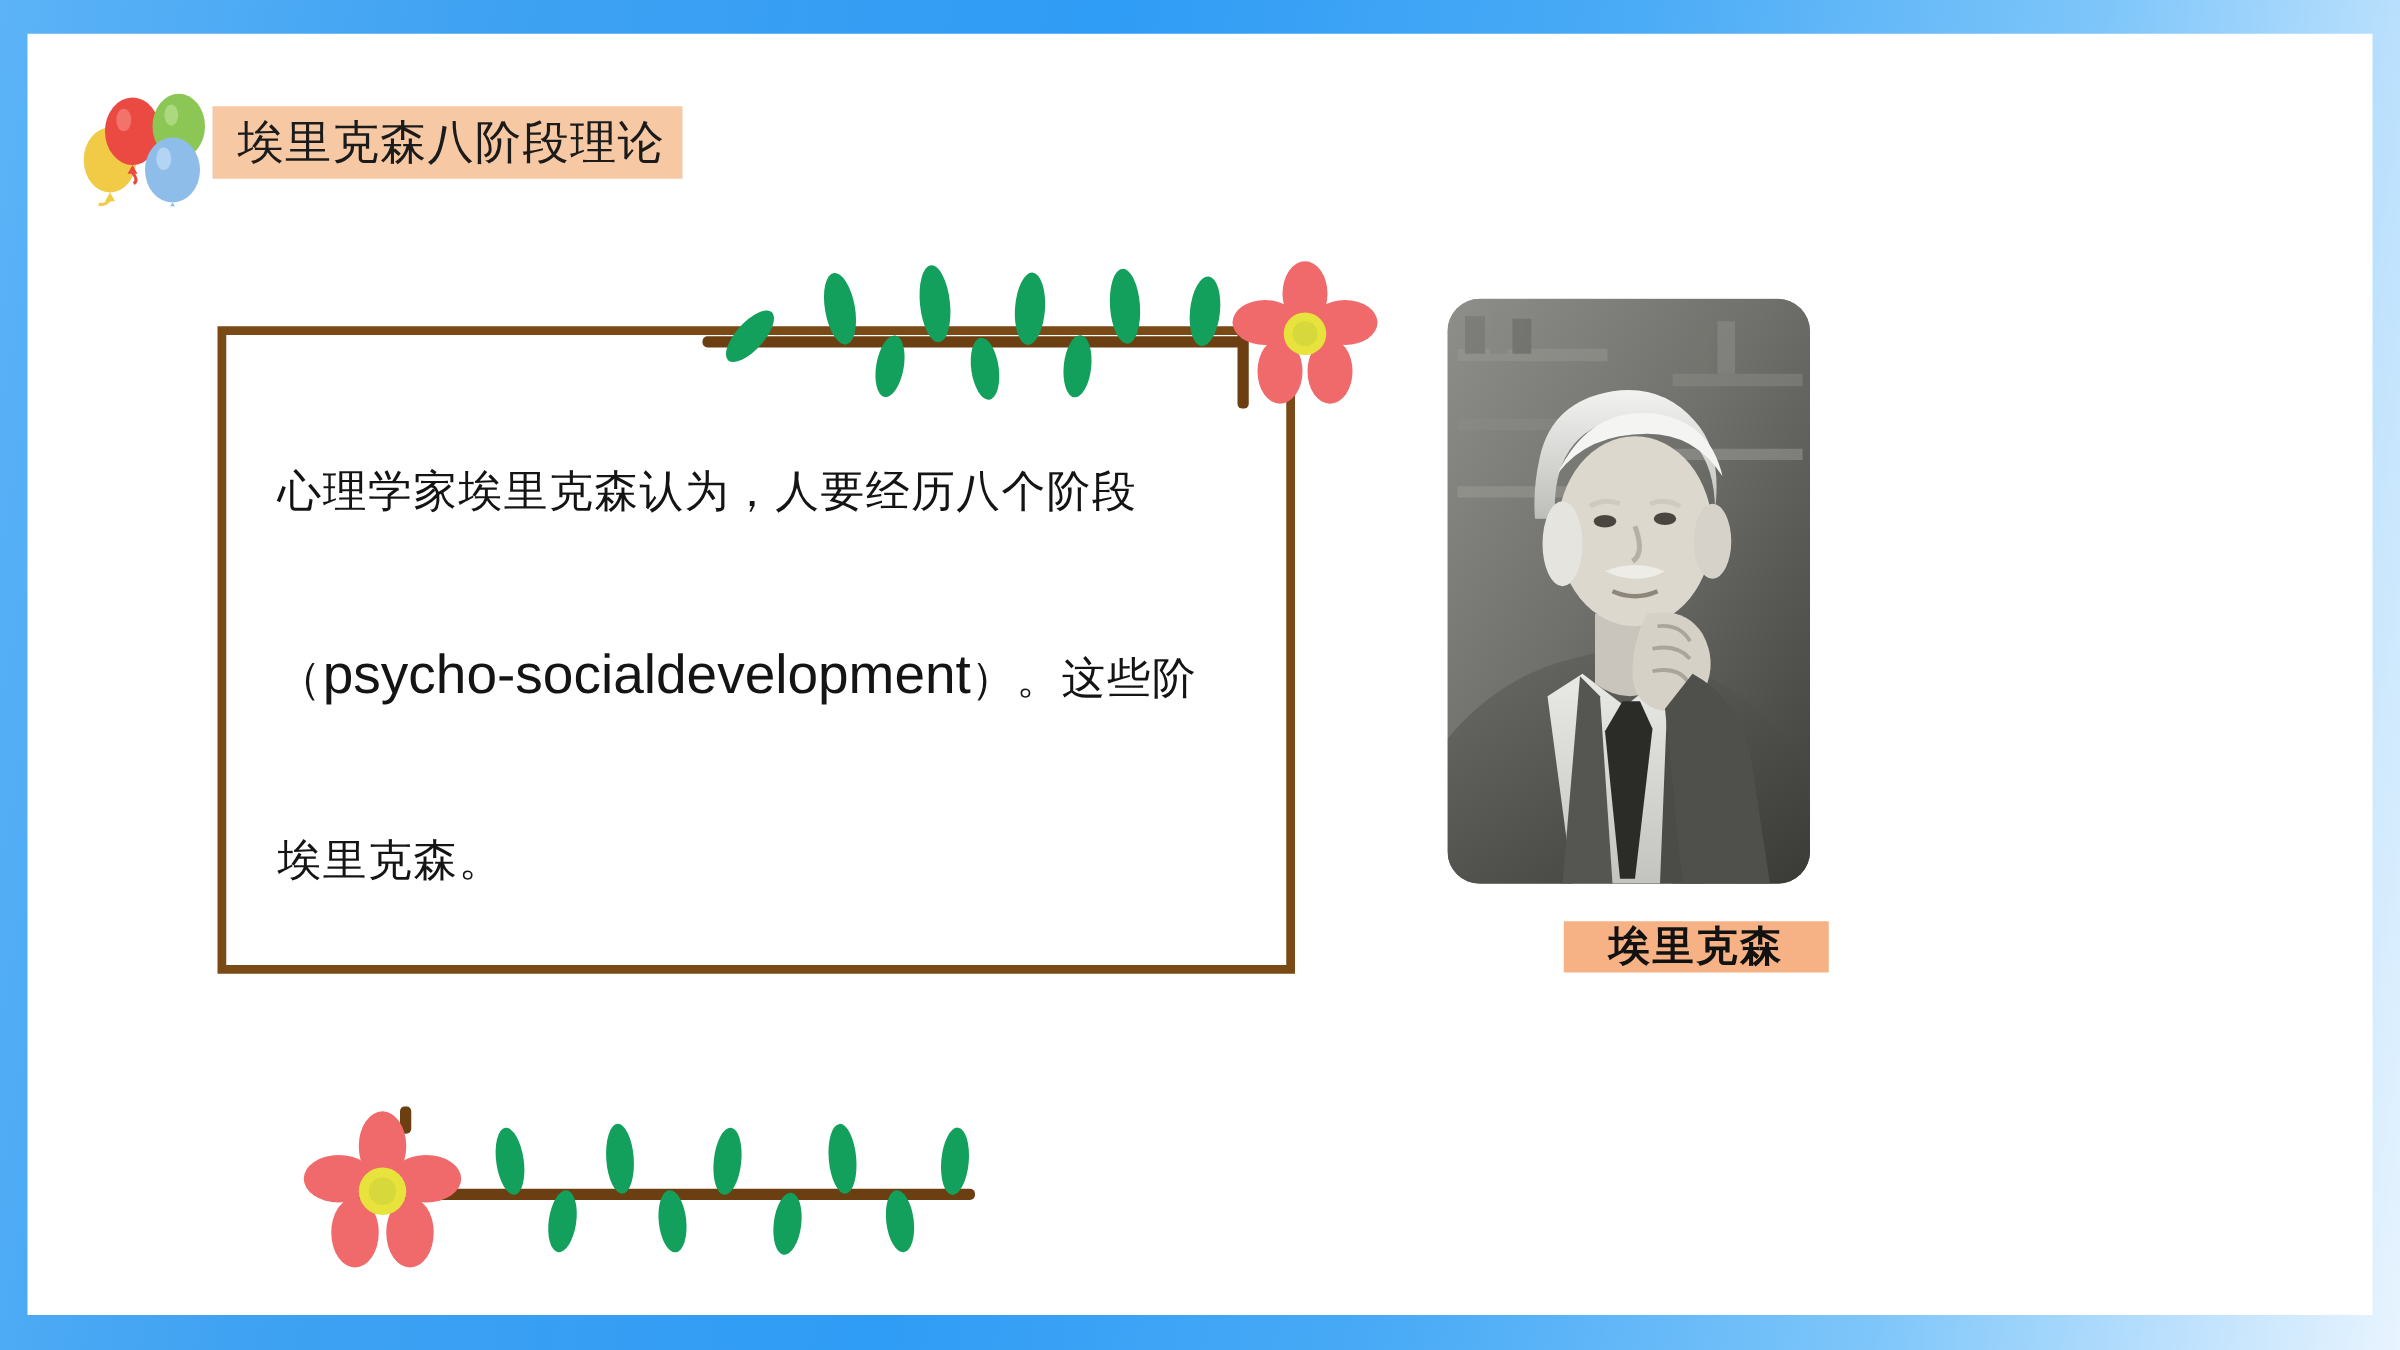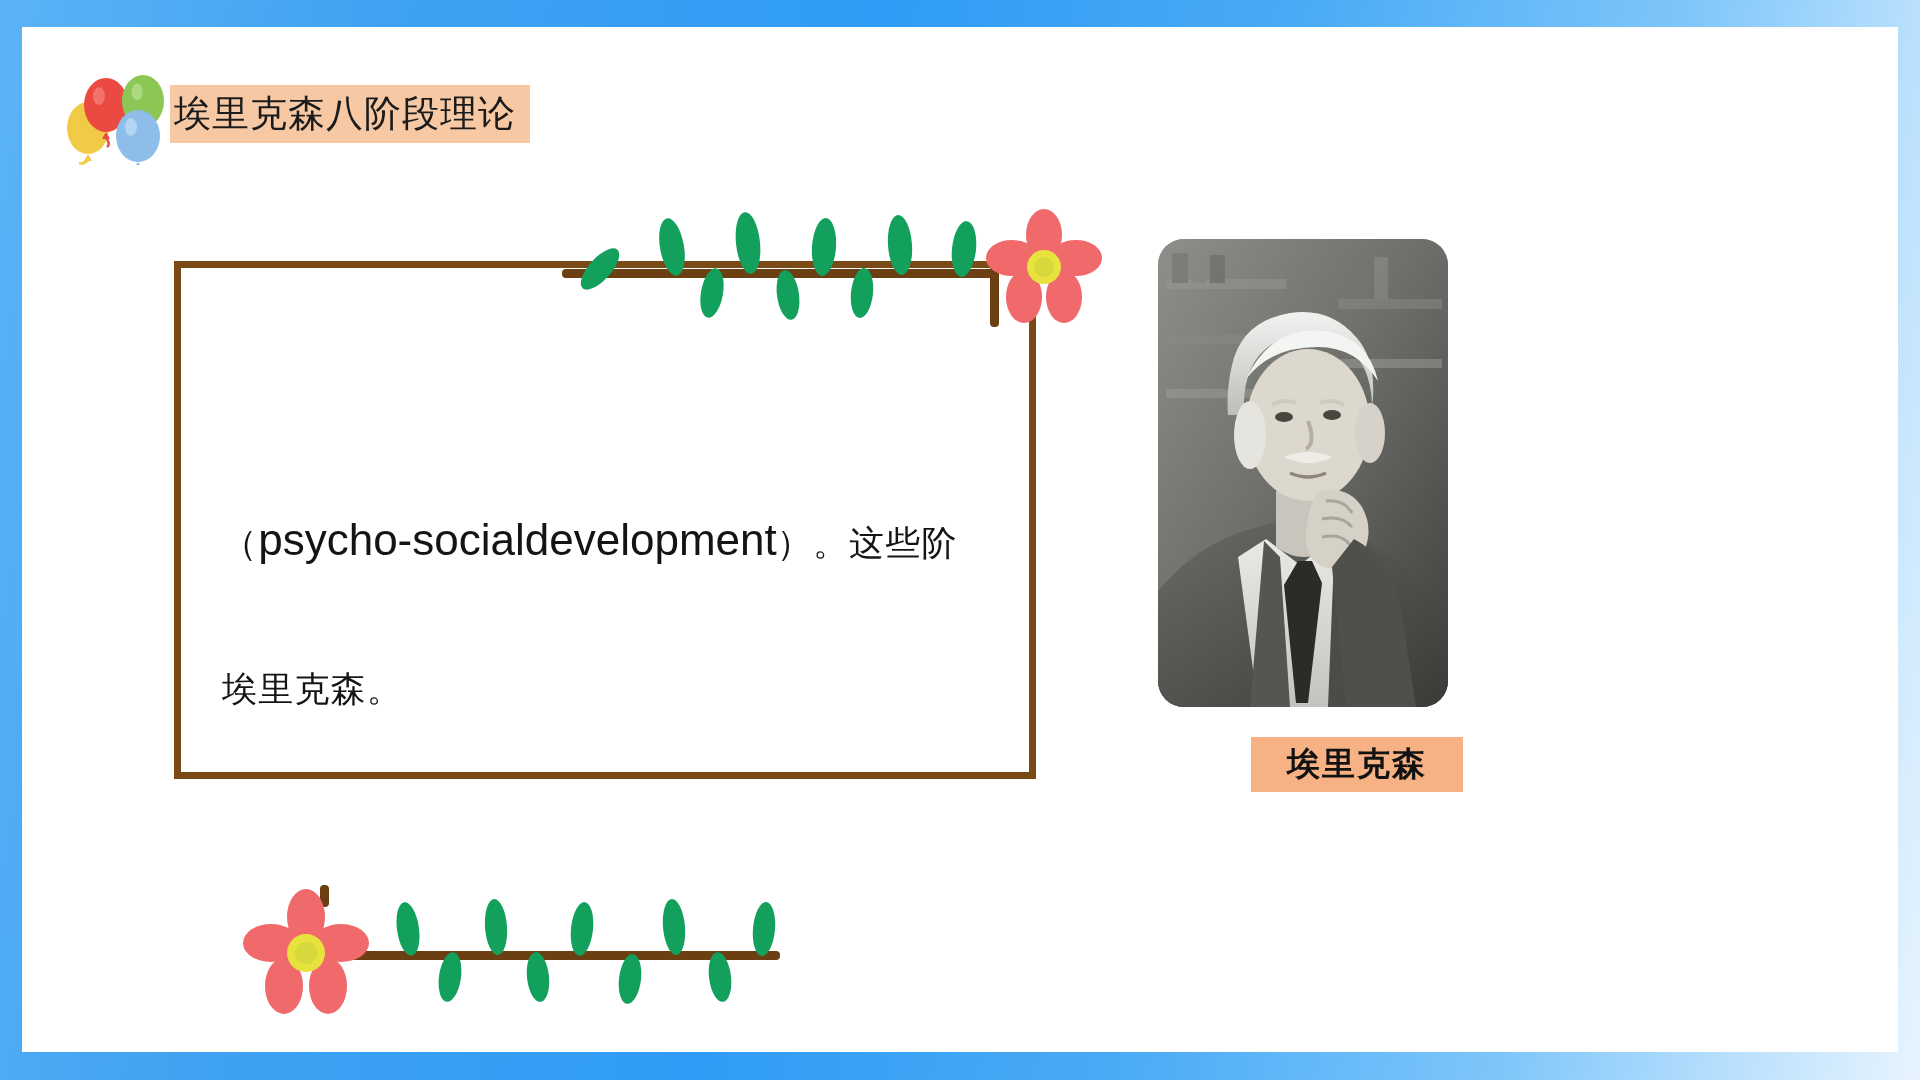--- a/index.html
+++ b/index.html
@@ -48,21 +48,21 @@
 
   
   .title-band {
     position: absolute;
     left: 148px;
     top: 58px;
     height: 58px;
     background: #f6c9a4;
     display: flex;
     align-items: center;
-    padding: 0 14px 0 4px;
+    padding: 0 14px 0 20px;
   }
   .title-text {
     font-family: "Liberation Serif", "DejaVu Serif", serif;
     font-size: 37px;
     color: #1b1b1b;
     letter-spacing: 1px;
     white-space: nowrap;
   }
 
   
@@ -112,21 +112,21 @@
     overflow: hidden;
     background: #9b9b97;
   }
   .portrait svg { display: block; }
 
   .name-band {
     position: absolute;
     left: 1229px;
     top: 710px;
     width: 212px;
-    height: 55px;
+    height: 41px;
     background: #f6b284;
     display: flex;
     align-items: center;
     justify-content: center;
     text-align: center;
   }
   .name-text {
     font-family: "Liberation Serif", "DejaVu Serif", serif;
     font-size: 33px;
     color: #121212;
@@ -223,21 +223,21 @@
             <ellipse cx="22" cy="31" rx="19" ry="28"></ellipse>
             <ellipse cx="-22" cy="31" rx="19" ry="28"></ellipse>
             <ellipse cx="-35" cy="-12" rx="28" ry="19"></ellipse>
           </g>
           <circle cx="0" cy="-2" r="19" fill="#e8e23c"></circle>
           <circle cx="0" cy="-2" r="11" fill="#c6cf3a" opacity="0.55"></circle>
         </g>
       </svg>
     </div>
 
-    <div class="body-text"><br><br><span>（</span><span class="latin">psycho-socialdevelopment</span><span>）。这些阶</span><br><br><span>埃里克森。</span></div>
+    <div class="body-text"><span>心理学家埃里克森认为，人要经历八个阶段</span><br><br><span>（</span><span class="latin">psycho-socialdevelopment</span><span>）。这些阶</span><br><br><span>埃里克森。</span></div>
 
     <div class="portrait">
       <svg width="290" height="468" viewBox="0 0 290 468">
         <defs>
           <linearGradient id="bgGrad" x1="0" y1="0" x2="1" y2="1">
             <stop offset="0%" stop-color="#8e8e8a"></stop>
             <stop offset="45%" stop-color="#6f6f6b"></stop>
             <stop offset="100%" stop-color="#3d3d3a"></stop>
           </linearGradient>
           <linearGradient id="hairGrad" x1="0" y1="0" x2="0" y2="1">

